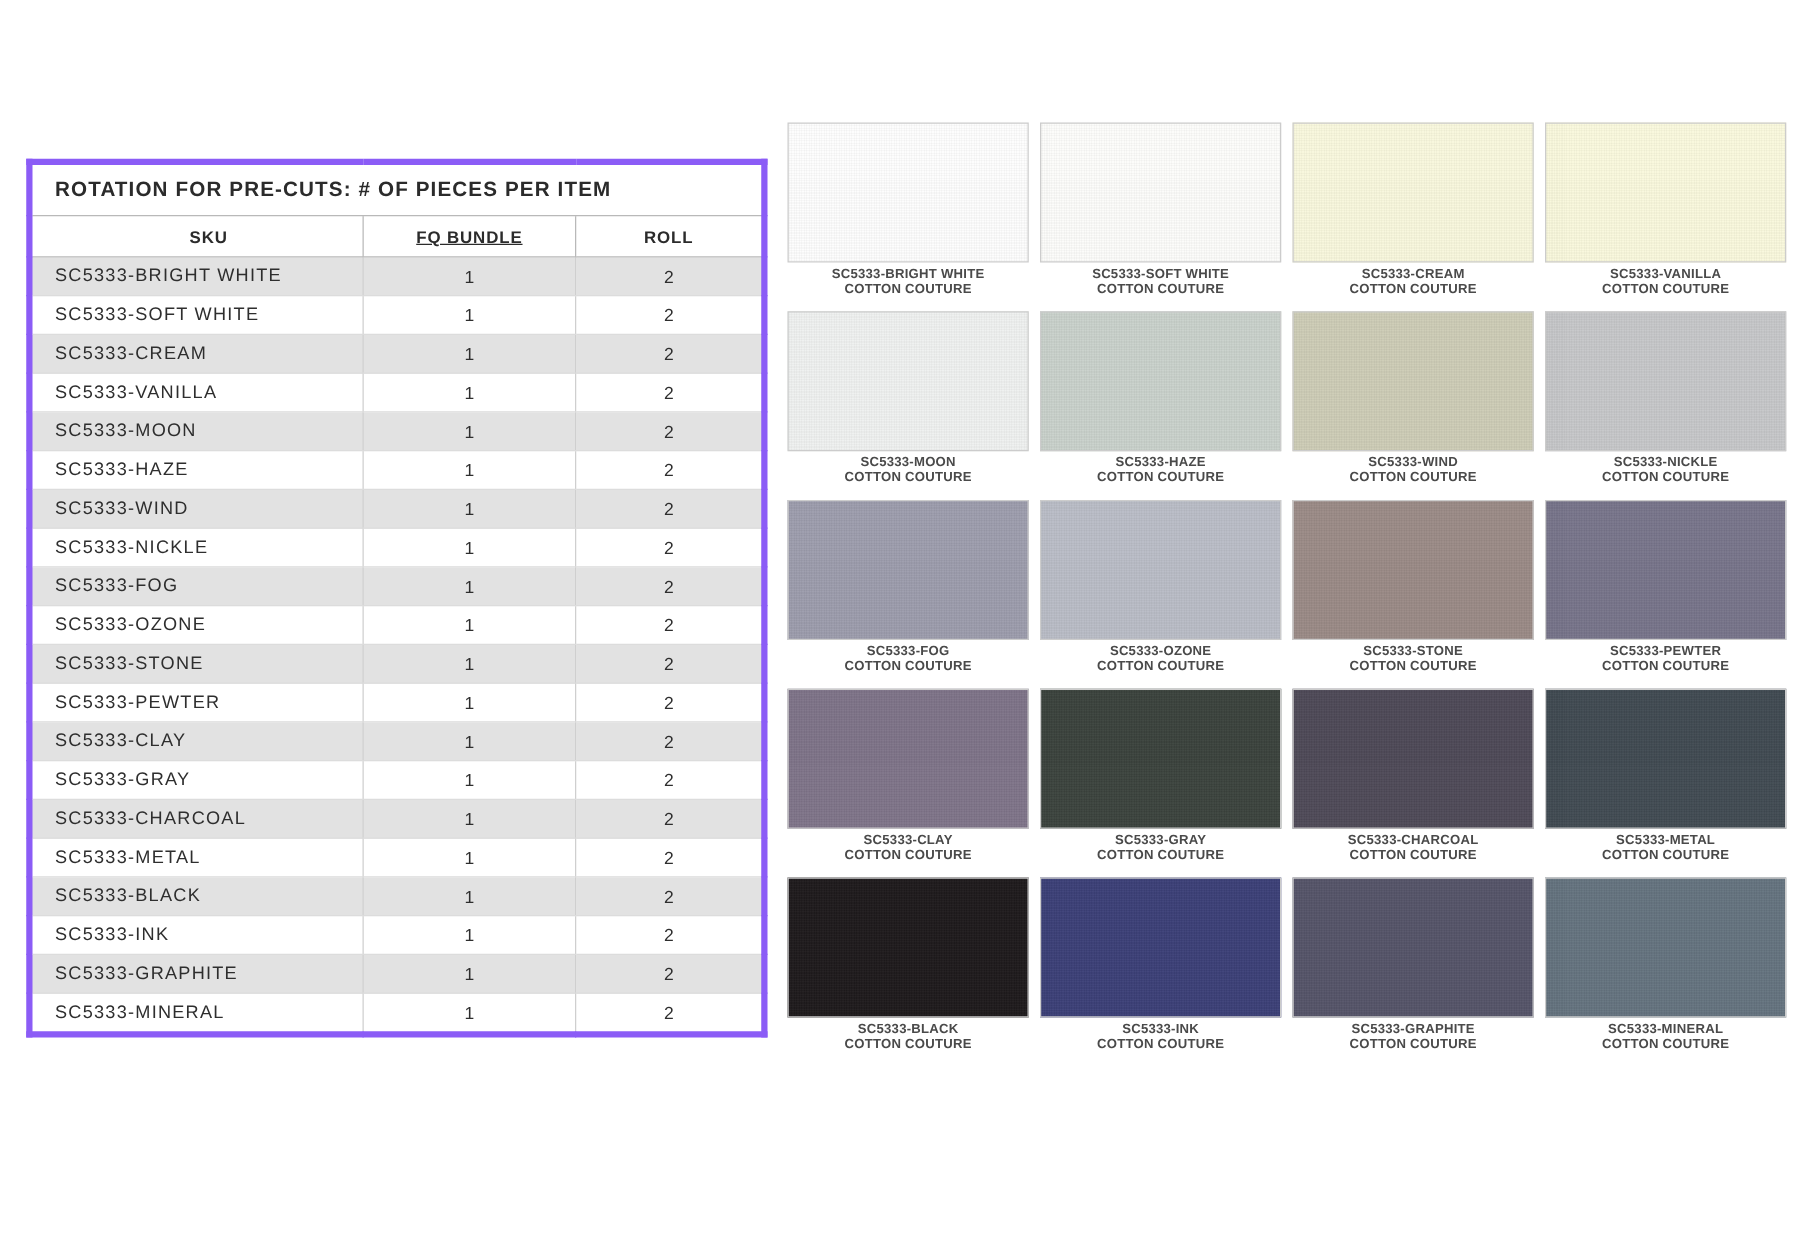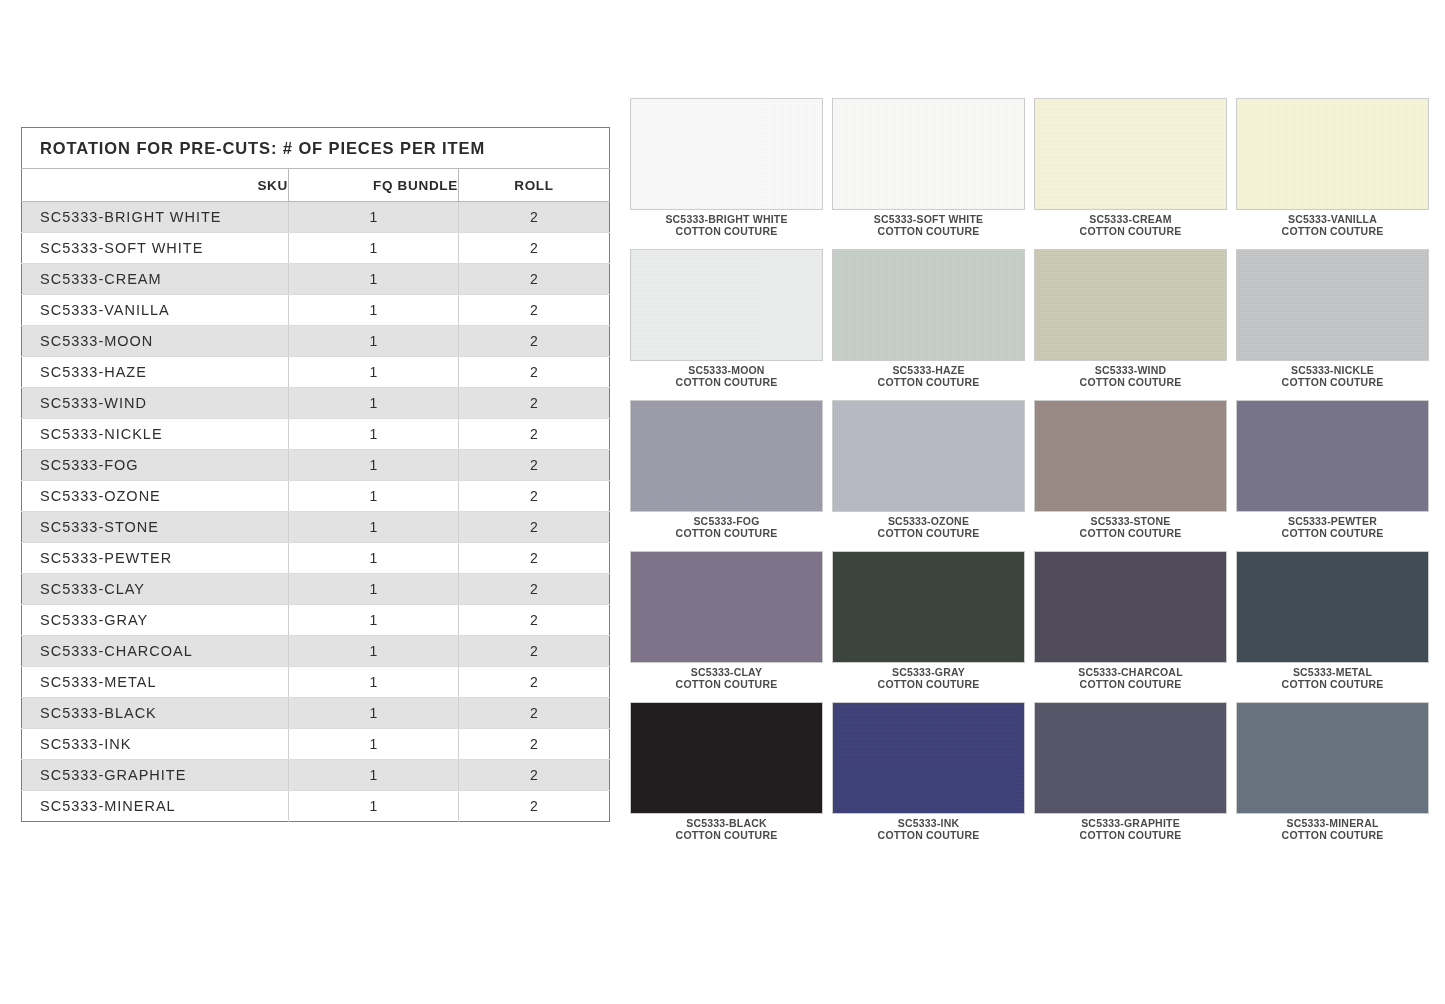--- a/index.html
+++ b/index.html
@@ -21,21 +21,21 @@
   #precut-table-panel {
     position: absolute;
     left: 21px;
     top: 127px;
     width: 588px;
   }
   table.precut-table {
     width: 100%;
     border-collapse: collapse;
     table-layout: fixed;
-    border: 1px solid #8b5cf6;
+    border: 5px solid #8b5cf6;
   }
   table.precut-table col.c-sku   { width: 267px; }
   table.precut-table col.c-fq    { width: 170px; }
   table.precut-table col.c-roll  { width: 151px; }
 
   .title-cell {
     border: none;
     border-bottom: 1px solid #b9b9b9;
     padding: 11px 0 10px 18px;
     text-align: left;
@@ -47,22 +47,22 @@
   }
   .head-cell {
     border-bottom: 1px solid #b9b9b9;
     border-right: 1px solid #b9b9b9;
     padding: 9px 0 8px 0;
     font-size: 13.5px;
     font-weight: bold;
     letter-spacing: 0.7px;
     color: #2b2b2b;
   }
-  .head-cell.sku  { text-align: right; padding-left: 18px; }
-  .head-cell.mid  { text-align: right; }
+  .head-cell.sku  { text-align: center; padding-left: 18px; }
+  .head-cell.mid  { text-align: center; text-decoration: underline; }
   .head-cell.last { text-align: center; border-right: none; }
 
   td.sku-cell {
     border-right: 1px solid #cfcfcf;
     border-bottom: 1px solid #dcdcdc;
     padding: 7px 0 7px 18px;
     font-size: 14.5px;
     letter-spacing: 1.0px;
     color: #2e2e2e;
     white-space: nowrap;

